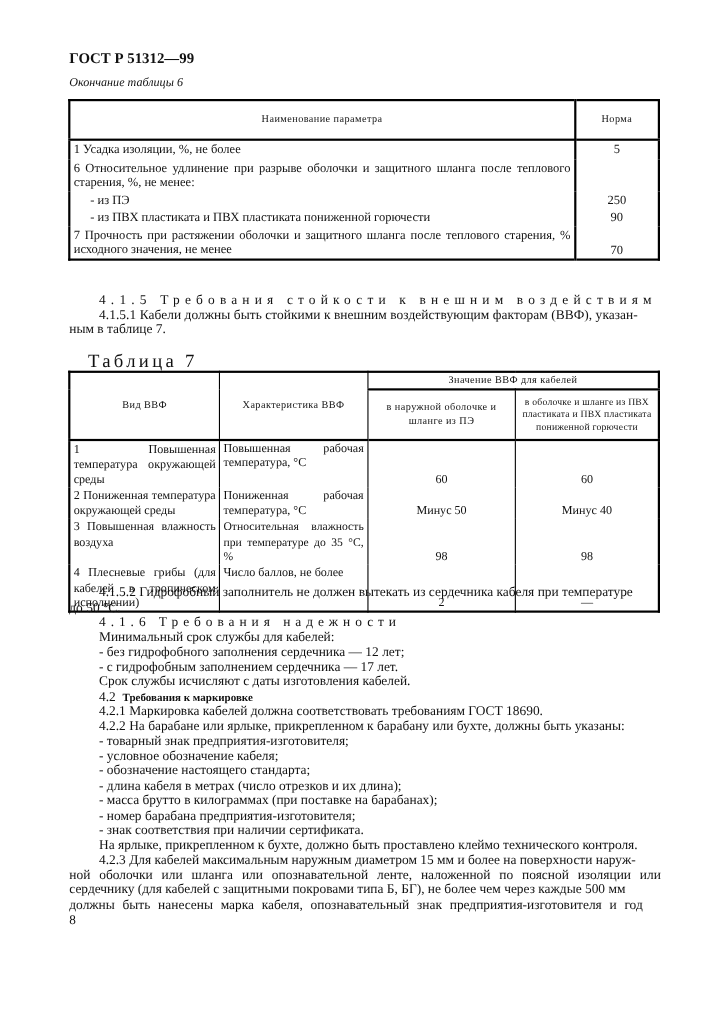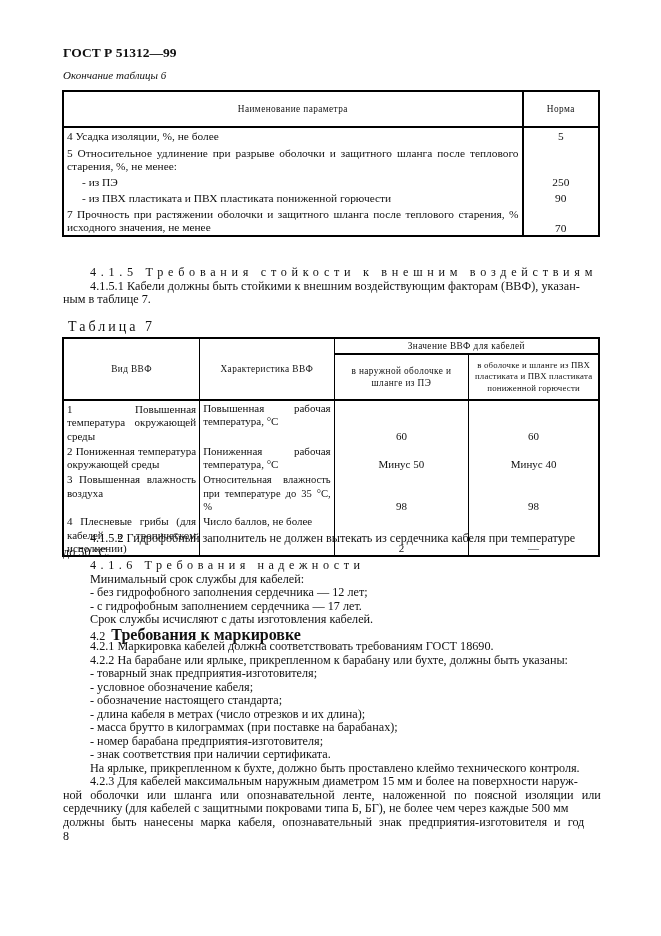--- a/index.html
+++ b/index.html
@@ -55,46 +55,46 @@
   <colgroup>
       <col class="c1">
       <col class="c2">
     </colgroup>
   <tbody>
       <tr>
     <th class="c1">Наименование параметра</th>
     <th class="c2">Норма</th>
   </tr>
   <tr>
-    <td class="c1" style="height:15px;padding-top:2px">4 Усадка изоляции, %, не более</td>
+    <td class="c1" style="height:15px;padding-top:2px">1 Усадка изоляции, %, не более</td>
     <td class="c2" style="vertical-align:top;padding-top:2px">5</td>
   </tr>
   <tr>
-    <td class="c1 just" style="height:27px;padding-top:2px">5 Относительное удлинение при разрыве оболочки и защитного шланга после теплового старения, %, не менее:</td>
+    <td class="c1 just" style="height:27px;padding-top:2px">6 Относительное удлинение при разрыве оболочки и защитного шланга после теплового старения, %, не менее:</td>
     <td class="c2"></td>
   </tr>
   <tr>
     <td class="c1 sub" style="height:14px;padding-top:2px">- из ПЭ</td>
     <td class="c2" style="vertical-align:top;padding-top:2px">250</td>
   </tr>
   <tr>
     <td class="c1 sub" style="height:14px;padding-top:2px">- из ПВХ пластиката и ПВХ пластиката пониженной горючести</td>
     <td class="c2" style="vertical-align:top;padding-top:2px">90</td>
   </tr>
   <tr>
     <td class="c1 just" style="height:27px;padding-top:2px">7 Прочность при растяжении оболочки и защитного шланга после теплового старения, % исходного значения, не менее</td>
     <td class="c2">70</td>
   </tr>
 </tbody>
   </table>
 
 <div class="abs para sec-head" style="left:90px;top:265px">4.1.5 Требования стойкости к внешним воздействиям</div>
 <div class="abs para" style="left:90px;top:279px;letter-spacing:0.05px">4.1.5.1 Кабели должны быть стойкими к внешним воздействующим факторам (ВВФ), указан-</div>
 <div class="abs para" style="left:63px;top:292px">ным в таблице 7.</div>
-<div class="abs" style="left:68px;top:319px;font-size:14px;letter-spacing:3px">Таблица 7</div>
+<div class="abs" style="left:80px;top:319px;font-size:17px;letter-spacing:3px">Таблица 7</div>
 
 <table id="t7">
   <colgroup>
       <col class="w1">
       <col class="w2">
       <col class="w3">
       <col class="w4">
     </colgroup>
   <tbody>
       <tr>
@@ -135,21 +135,21 @@
 
 <div class="abs para" style="left:90px;top:531px">4.1.5.2 Гидрофобный заполнитель не должен вытекать из сердечника кабеля при температуре</div>
 <div class="abs para" style="left:63px;top:545px">до 50 °С.</div>
 <div class="abs para sec-head" style="left:90px;top:558px;letter-spacing:4.5px">4.1.6 Требования надежности</div>
 <div class="abs para" style="left:90px;top:572px">Минимальный срок службы для кабелей:</div>
 <div class="abs para" style="left:90px;top:585px">- без гидрофобного заполнения сердечника — 12 лет;</div>
 <div class="abs para" style="left:90px;top:599px">- с гидрофобным заполнением сердечника — 17 лет.</div>
 <div class="abs para" style="left:90px;top:612px">Срок службы исчисляют с даты изготовления кабелей.</div>
 <div class="abs para" style="left:90px;top:626px">
   <span>4.2</span>&nbsp;
-  <span class="bold" style="font-size:16px">Требования к маркировке</span>
+  <span class="bold" style="font-size:10px">Требования к маркировке</span>
 </div>
 <div class="abs para" style="left:90px;top:639px">4.2.1 Маркировка кабелей должна соответствовать требованиям ГОСТ 18690.</div>
 <div class="abs para" style="left:90px;top:653px">4.2.2 На барабане или ярлыке, прикрепленном к барабану или бухте, должны быть указаны:</div>
 <div class="abs para" style="left:90px;top:666px">- товарный знак предприятия-изготовителя;</div>
 <div class="abs para" style="left:90px;top:680px">- условное обозначение кабеля;</div>
 <div class="abs para" style="left:90px;top:693px">- обозначение настоящего стандарта;</div>
 <div class="abs para" style="left:90px;top:707px">- длина кабеля в метрах (число отрезков и их длина);</div>
 <div class="abs para" style="left:90px;top:720px">- масса брутто в килограммах (при поставке на барабанах);</div>
 <div class="abs para" style="left:90px;top:734px">- номер барабана предприятия-изготовителя;</div>
 <div class="abs para" style="left:90px;top:747px">- знак соответствия при наличии сертификата.</div>

